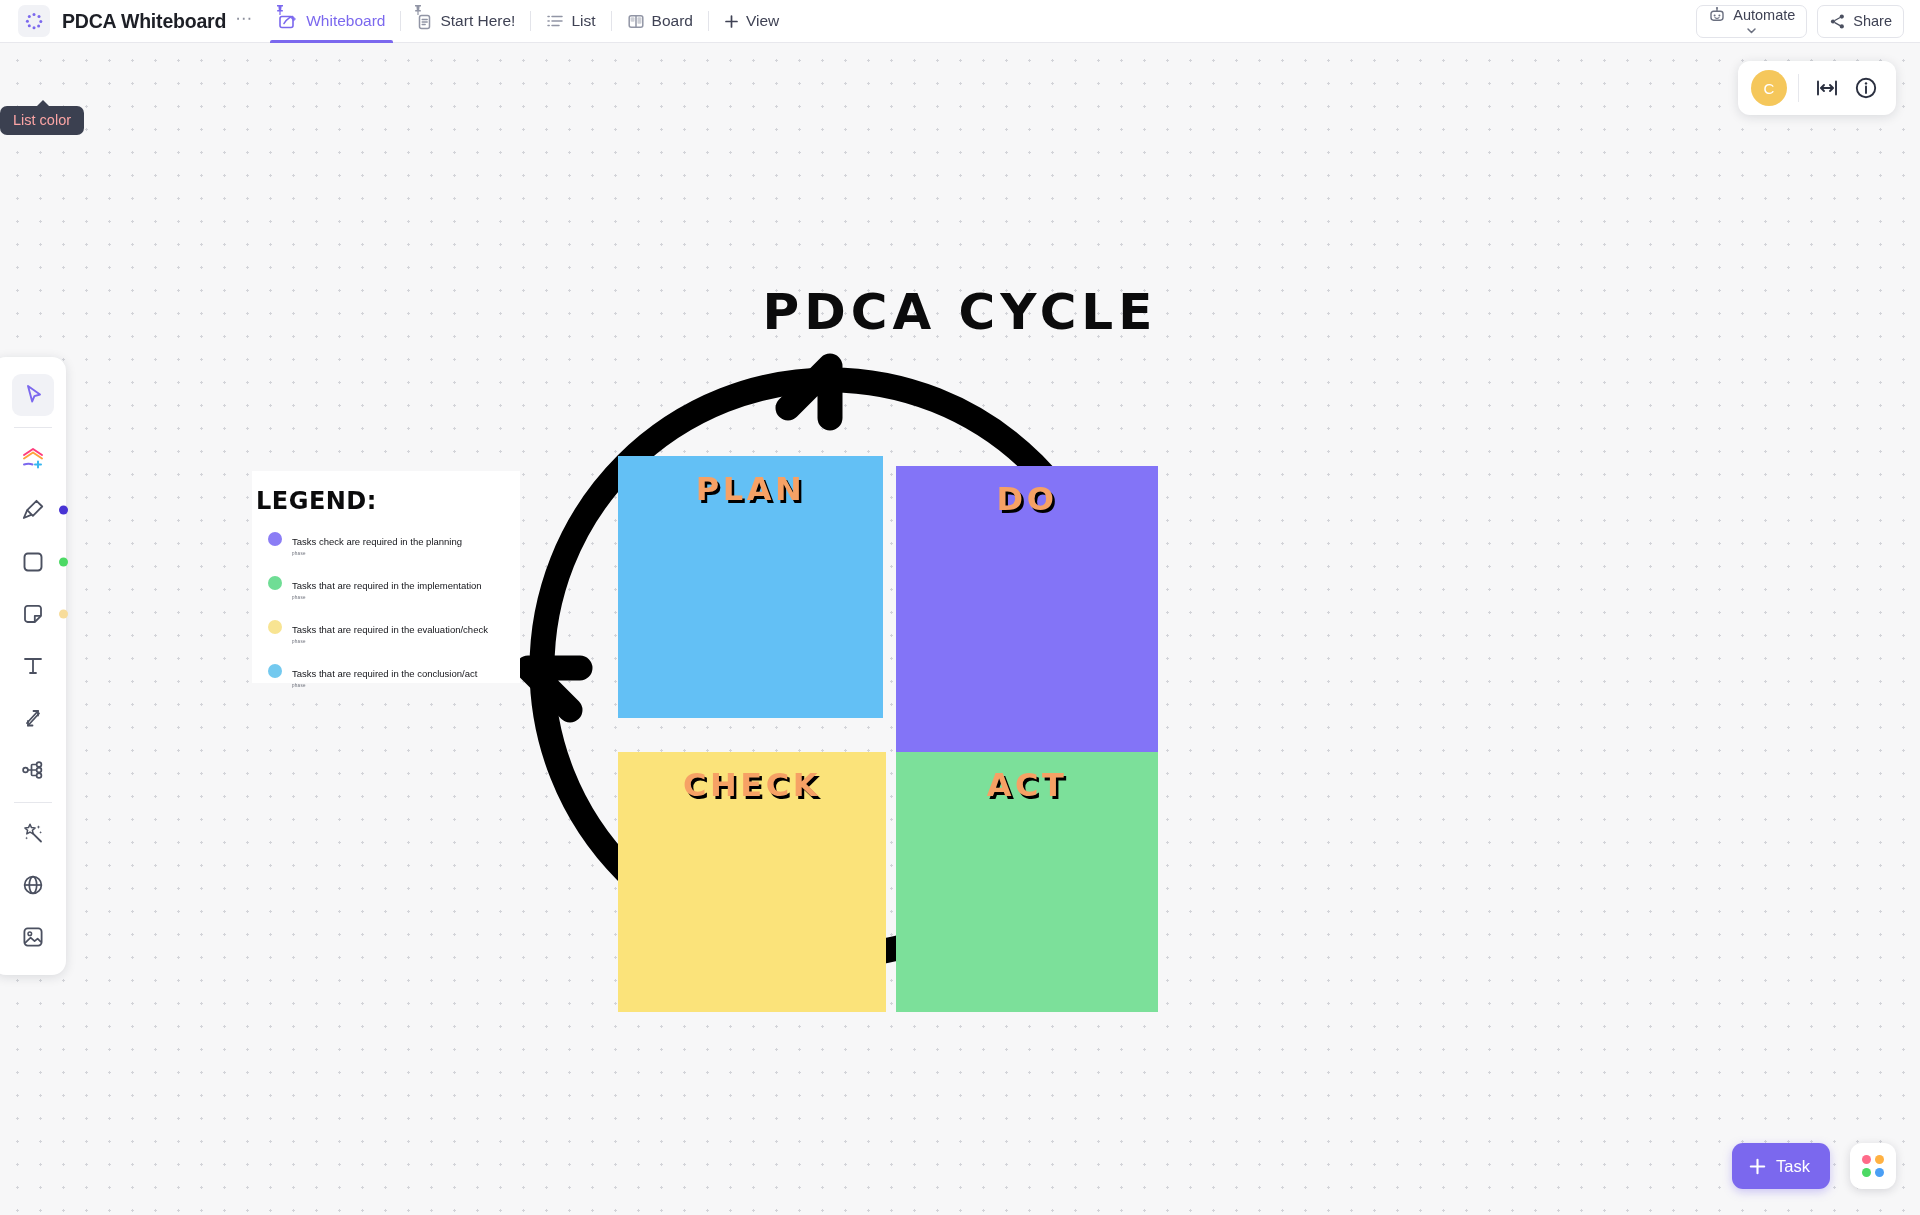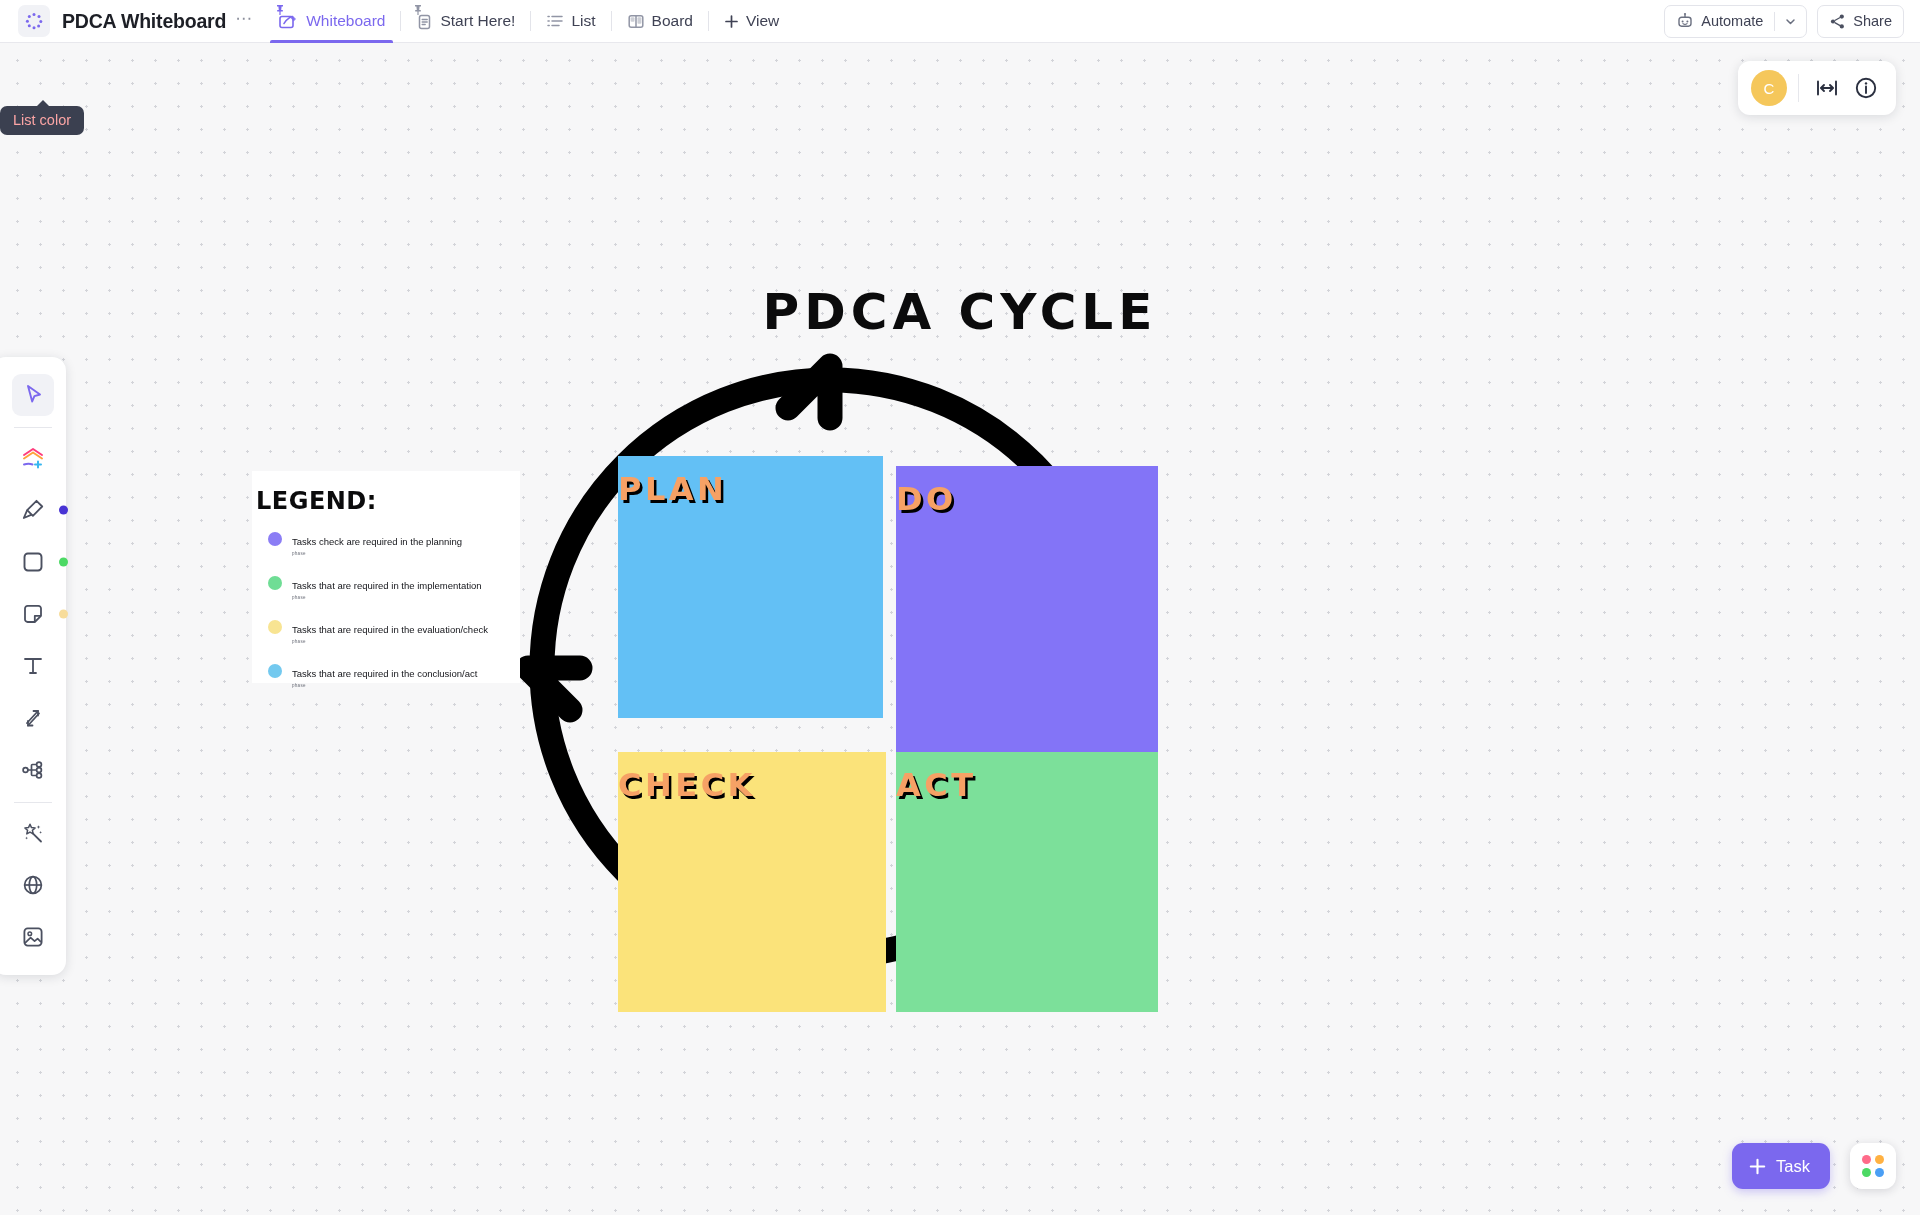--- a/index.html
+++ b/index.html
@@ -55,21 +55,21 @@
     width: 8px; height: 10px;
   }
   .tb-right {
     margin-left: auto; display: flex; align-items: center;
     gap: 10px; padding-right: 16px;
   }
   .btn-outline {
     display: flex; align-items: center; height: 33px;
     border: 1px solid #e3e4ea; border-radius: 7px;
     background: #fff; cursor: pointer;
-    font-size: 14.5px; color: #3f4254;
+    font-size: 14.5px; color: #3f4254; flex-direction: column;
   }
   .btn-outline .seg { display:flex; align-items:center; gap:7px; padding: 0 11px; height:100%; }
   .btn-outline .divider { width:1px; height: 19px; background: #e3e4ea; }
   .btn-outline .caret { padding: 0 9px; display:flex; align-items:center; height: 100%;}
 
   
   .canvas {
     position: absolute; top: 43px; left: 0;
     width: 1920px; height: 1172px;
     background-color: #f7f7f8;
@@ -154,21 +154,21 @@
   .wb { position:absolute; inset:0; }
   .pdca-title {
     position: absolute; left: 0; right: 0; top: 240px;
     text-align: center; font-size: 50px; font-weight: 800;
     letter-spacing: 5px; color: #0b0b0c;
     font-family: "DejaVu Sans", sans-serif;
   }
   .cycle-svg { position: absolute; left: 500px; top: 295px; }
 
   .quad {
-    position: absolute; display: flex; 
+    position: absolute; display: flex; justify-content: center;
     padding-top: 14px;
   }
   .quad span {
     font-family: "DejaVu Sans", sans-serif;
     font-size: 32px; font-weight: 800; letter-spacing: 3.5px;
     color: #f6a165;
     text-shadow: 2.5px 2.5px 0 #000000;
   }
   #q-plan  { left: 618px; top: 413px;  width: 265px; height: 262px; background:#63c0f5; }
   #q-do    { left: 896px; top: 423px;  width: 262px; height: 326px; background:#8374f7; }

